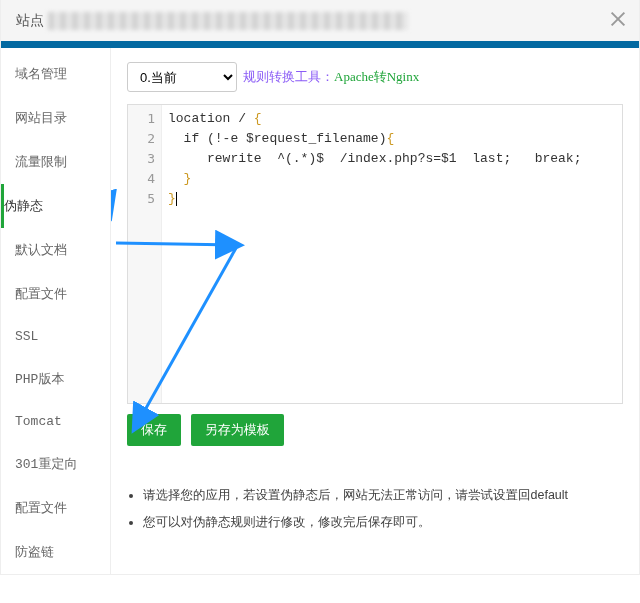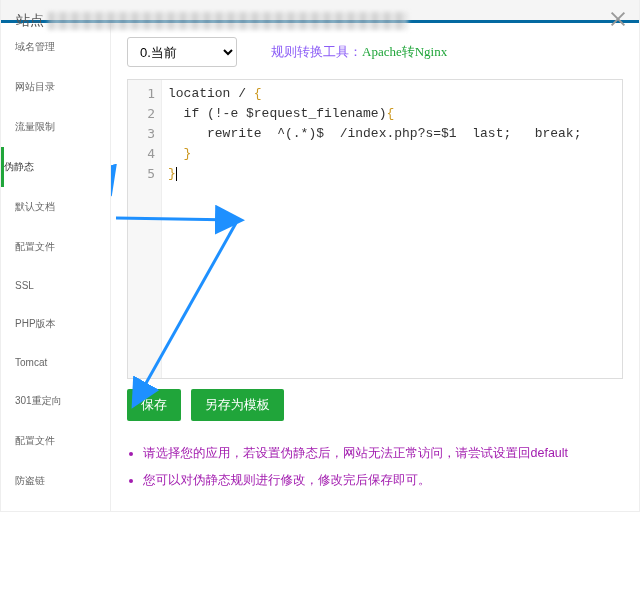--- a/index.html
+++ b/index.html
@@ -1,39 +1,39 @@
 <!DOCTYPE html>
 <html><head>
 <meta charset="utf-8">
 <style>
   * { box-sizing: border-box; margin: 0; padding: 0; }
   body { font-family: "Microsoft YaHei", Arial, sans-serif; font-size: 13px; color: #333; background: #fff; width: 640px; }
   .panel { width: 640px; border: 1px solid #eee; border-top: none; }
-  .hdr { height: 23px; line-height: 40px; padding: 0 15px; background: #f5f5f5; border-bottom: 3px solid #0369a1; font-size: 14px; color: #555; position: relative; }
+  .hdr { height: 48px; line-height: 40px; padding: 0 15px; background: #f5f5f5; border-bottom: 7px solid #0369a1; font-size: 14px; color: #555; position: relative; }
   .hdr .blur { display:inline-block; width: 360px; height:18px; vertical-align:middle; background: repeating-linear-gradient(90deg,#bbb 0 6px,#ddd 6px 12px); filter: blur(2px); opacity:.6; margin-left:4px; }
   .close { position:absolute; right:12px; top:10px; width:18px; height:18px; cursor:pointer; }
   .close:before,.close:after{content:"";position:absolute;left:8px;top:0;width:2px;height:18px;background:#999;}
   .close:before{transform:rotate(45deg);} .close:after{transform:rotate(-45deg);}
   .body { display:flex; }
   .side { width: 110px; border-right: 1px solid #eee; padding-top:4px; }
-  .side-item { padding:13px 14px; color:#666; cursor:pointer; font-size:10px; }
+  .side-item { padding:13px 14px; color:#666; cursor:pointer; font-size:13px;font-family:Liberation Mono, monospace; }
   .side-item.active { background:#fff; color:#333; border-left:3px solid #20a53a; padding-left:0; }
   .main { flex:1; padding: 14px 16px 12px 16px; position:relative; }
-  .toprow { display:flex; align-items:center; gap:34px; margin-bottom:12px; }
+  .toprow { display:flex; align-items:center; gap:6px; margin-bottom:12px; }
   select.dd { height:30px; border:1px solid #ccc; border-radius:3px; padding:0 26px 0 8px; font-size:13px; background:#fff; appearance:auto; min-width:110px; }
   .toollabel { color:#8b5cf6; }
   .toollink { color:#20a53a; text-decoration:none;font-family:Liberation Serif, serif; }
   .editor { border:1px solid #ddd; height:300px; display:flex; font-family: Consolas, Menlo, monospace; font-size:13px; line-height:20px; background:#fff; }
   .gutter { width:34px; background:#f7f7f7; color:#999; text-align:right; padding:4px 6px 0 0; user-select:none; border-right:1px solid #eee; }
   .code { flex:1; padding:4px 6px 0 6px; white-space:pre; color:#333; overflow:auto;font-family:Liberation Mono, monospace; }
   .brace { color:#c92; }
   .caret { display:inline-block; width:1px; height:14px; background:#000; vertical-align:middle; }
   .btns { margin-top:10px; }
   .btn { display:inline-block; background:#20a53a; color:#fff; border:none; padding:7px 14px; font-size:13px; margin-right:6px; border-radius:2px; cursor:pointer;text-align:right; }
-  .notes { margin-top:24px; color:#a21caf; font-size:12.5px; }
+  .notes { margin-top:41px; color:#404040; font-size:12.5px; }
   .notes li { margin:0 0 10px 0; list-style: disc; margin-left:16px; }
   
   svg.overlay { position:absolute; left:0; top:0; pointer-events:none; }
 </style>
 </head>
 <body>
 
 <div class="panel">
   <div class="hdr">
     <span>站点</span><span class="blur"></span>

